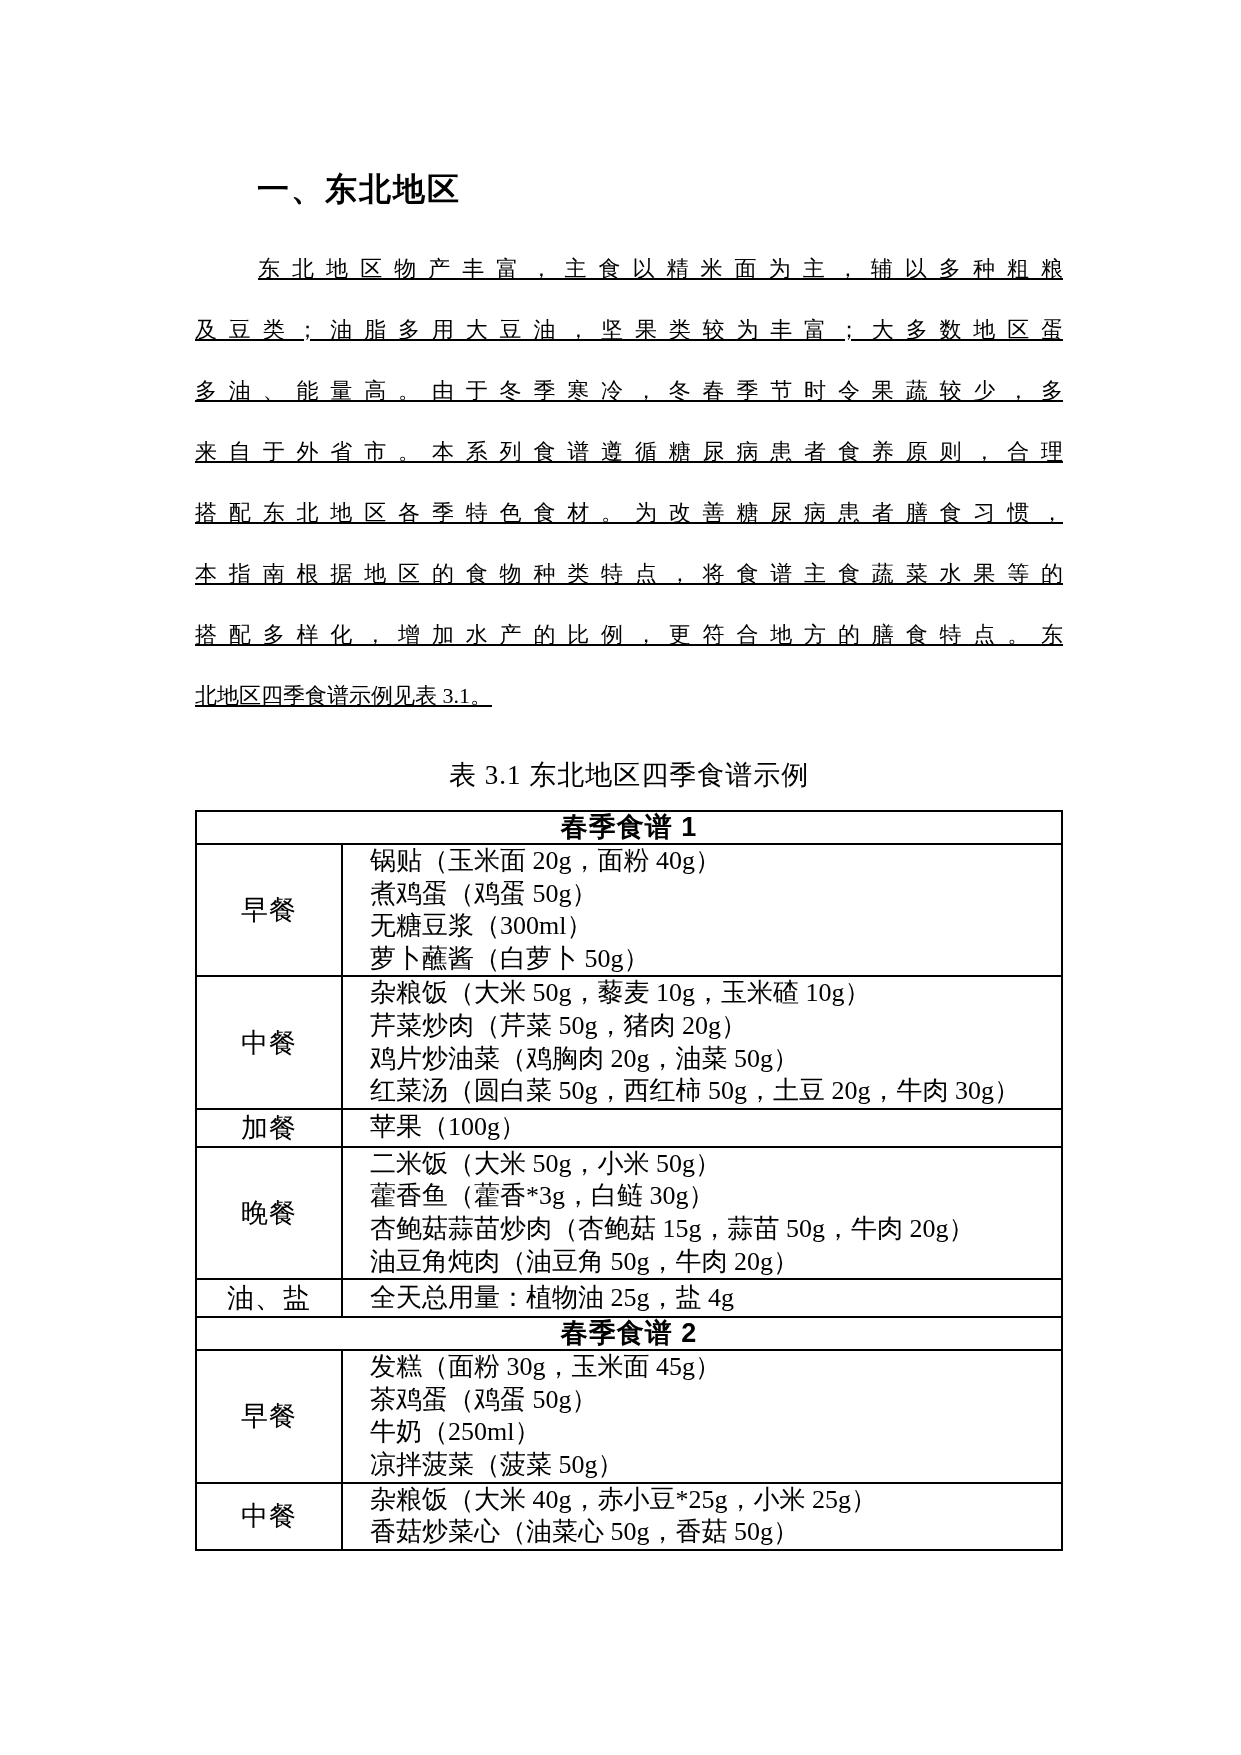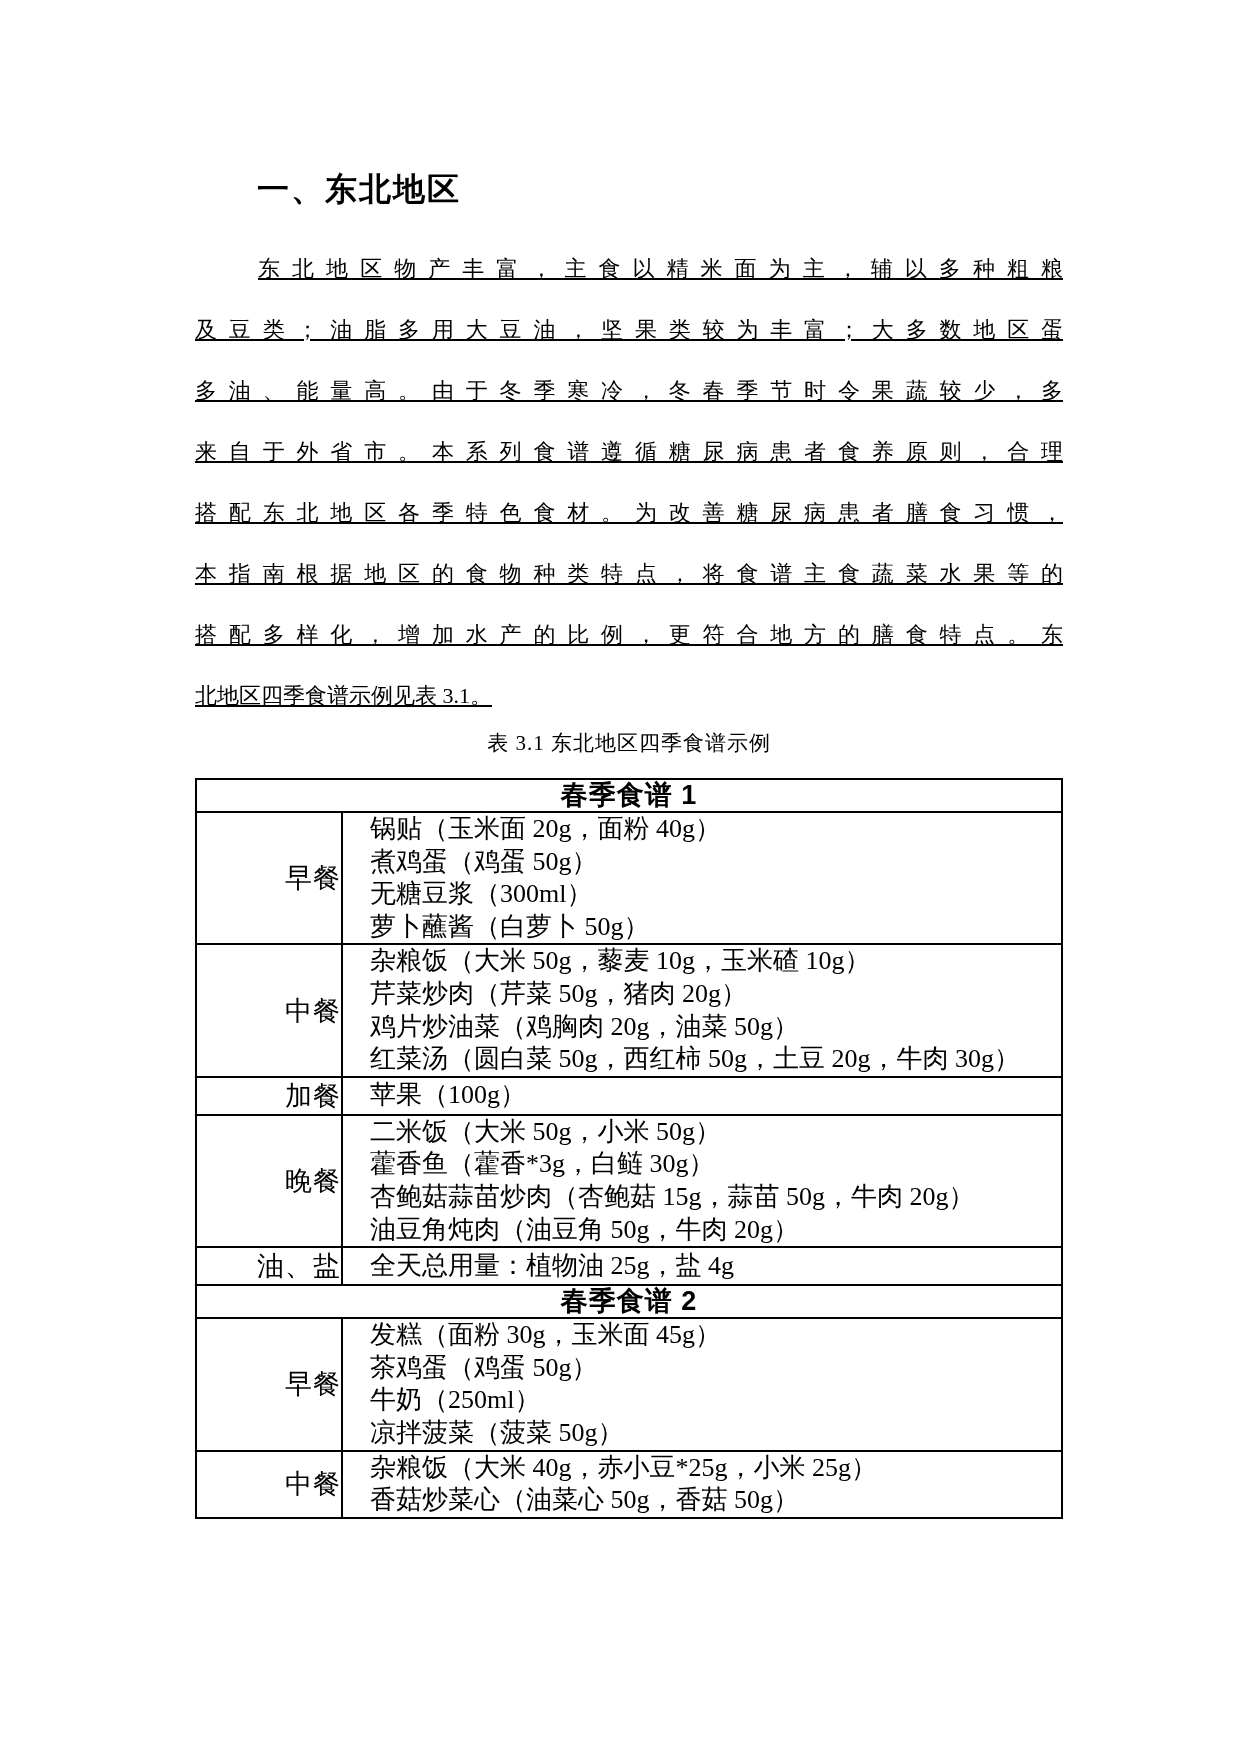--- a/index.html
+++ b/index.html
@@ -16,36 +16,36 @@
     margin:0 0 0 62px;letter-spacing:2px;
   }
   .paragraph{margin-top:28px;font-size:22px;text-decoration:underline;}
   .para-line{
     line-height:61px;height:61px;white-space:normal;
     text-align:justify;text-align-last:justify;text-justify:inter-character;
   }
   .para-line.indent{text-indent:63px;}
   .para-line.last{text-align-last:left;}
   .caption{
-    text-align:center;font-size:21px;line-height:34px;
+    margin-top:32px;text-align:center;font-size:27px;line-height:34px;
     letter-spacing:1px;
   }
   table.recipe-table{
     margin-top:18px;width:868px;border-collapse:collapse;table-layout:fixed;
   }
   table.recipe-table col.c1{width:146px;}
   table.recipe-table td{border:2px solid #000000;padding:0;vertical-align:middle;}
   td.sec-header{
     text-align:center;font-weight:700;font-size:27px;
     height:31px;line-height:31px;
     font-family:"Liberation Sans","DejaVu Sans",sans-serif;
     letter-spacing:1px;
     margin-left:41px;
   }
-  td.label-cell{text-align:right;font-size:27px;letter-spacing:1px;}
+  td.label-cell{text-align:center;font-size:27px;letter-spacing:1px;}
   td.items-cell{padding:0;}
   .dish{
     font-size:26px;line-height:32.6px;padding-left:27px;
     white-space:nowrap;overflow:hidden;
   }
   .page-number{
     position:absolute;top:1626px;left:0;right:107px;
     text-align:center;font-size:25px;
   }
 </style>

